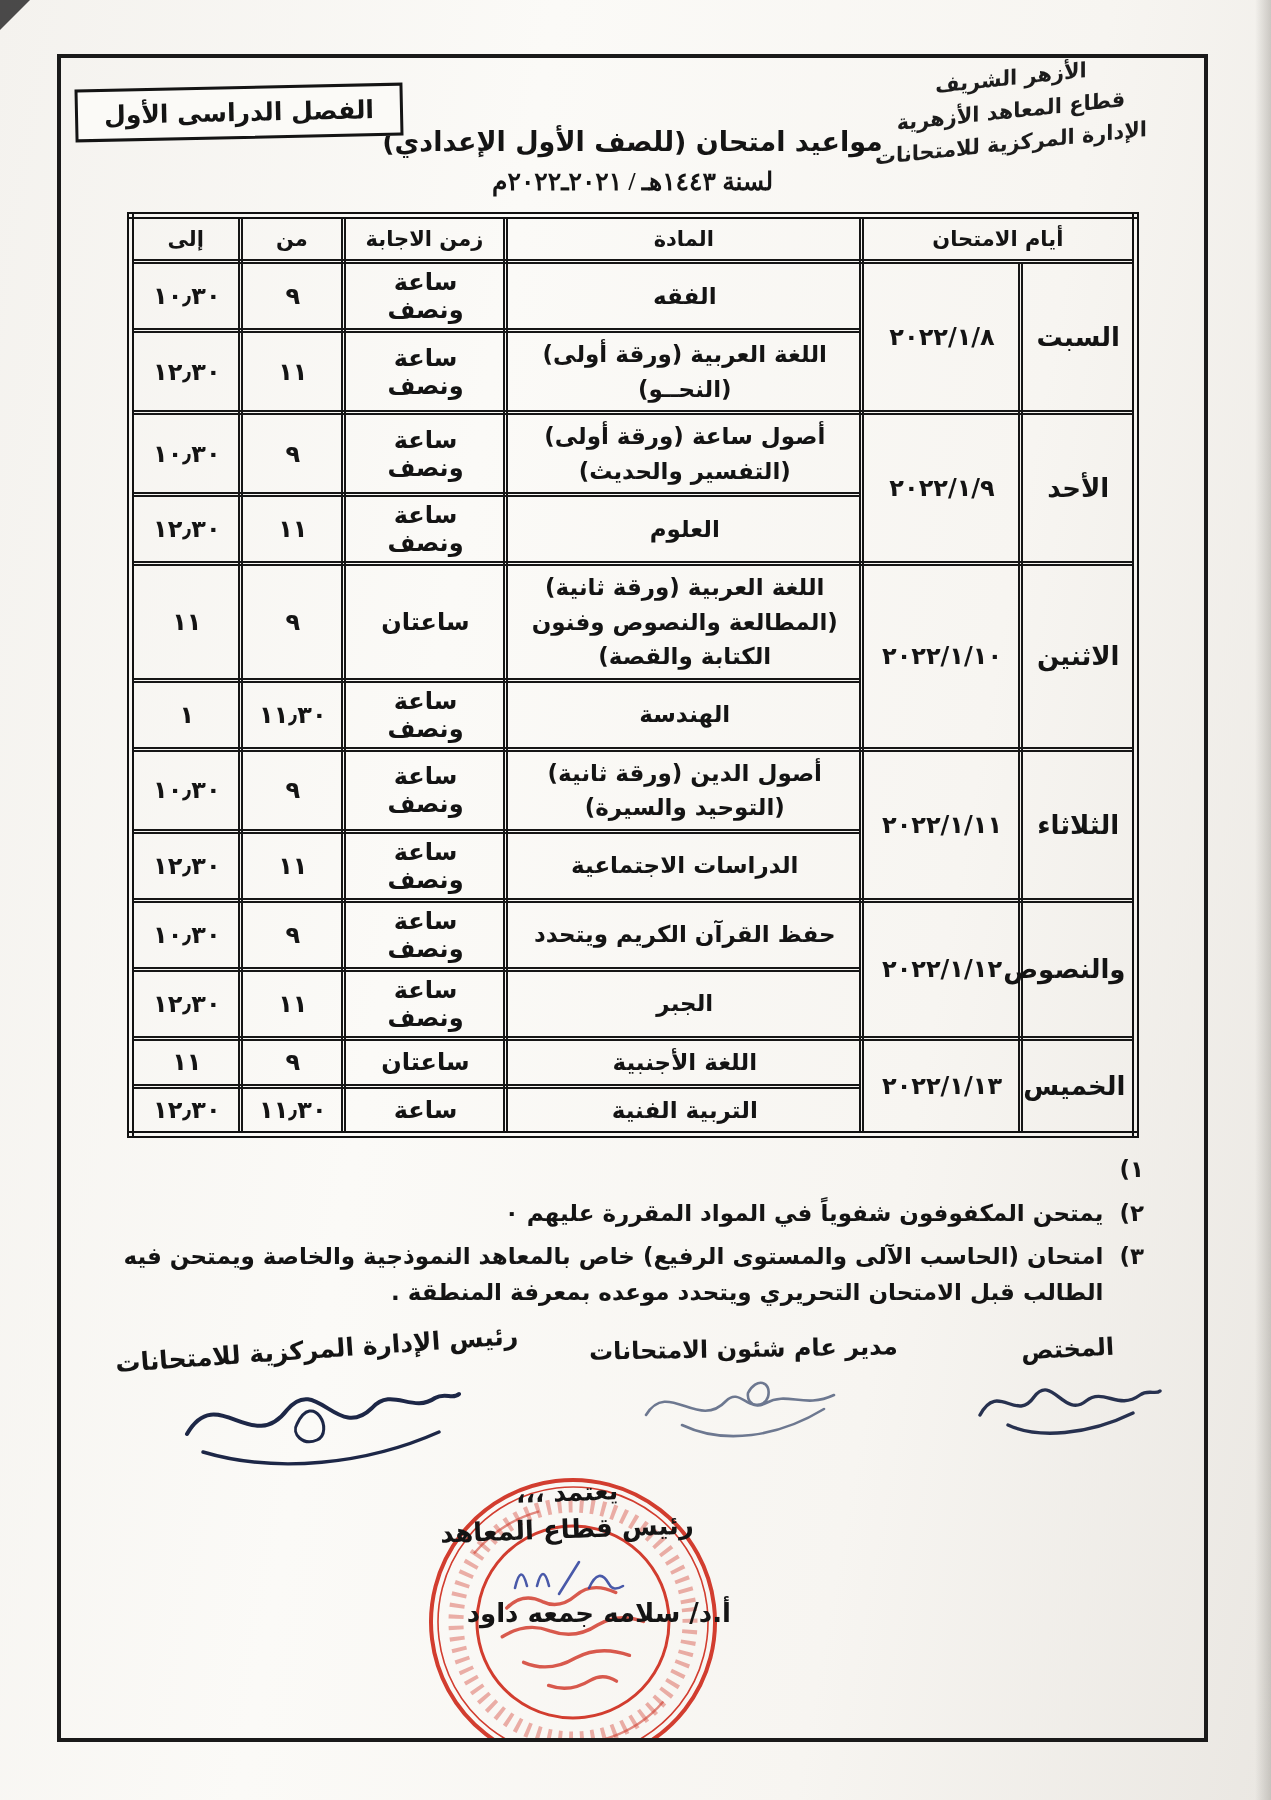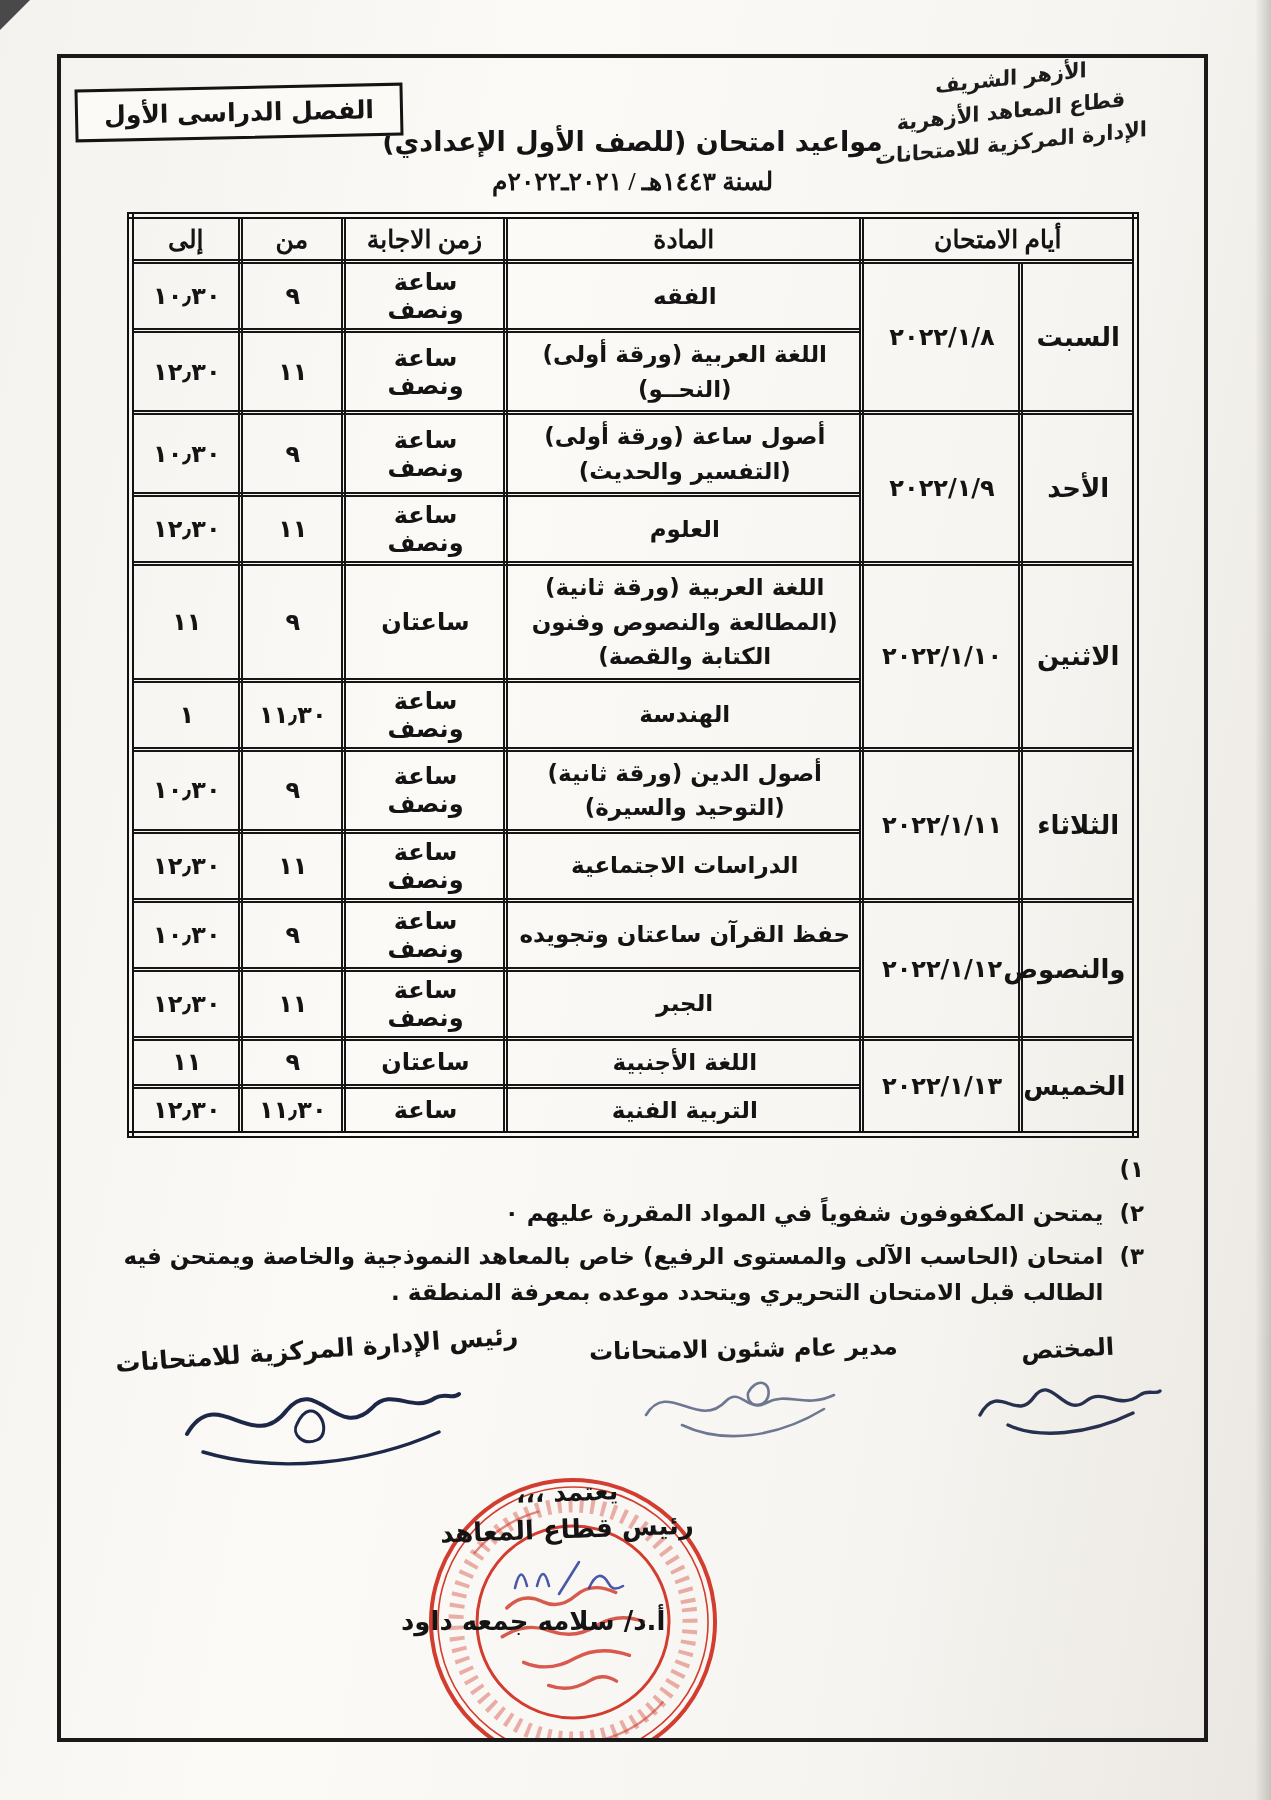--- a/index.html
+++ b/index.html
@@ -40,21 +40,21 @@
   .title-line2{font-size:25px;margin-top:10px;font-family:Liberation Serif, serif;}
 
   table.schedule{
     margin:16px auto 0;width:1012px;border-collapse:collapse;
     border:7px double #111;table-layout:fixed;
   }
   .schedule th,.schedule td{
     border:5px double #161616;font-weight:bold;text-align:center;
     vertical-align:middle;padding:4px 6px;box-sizing:border-box;
   }
-  .schedule th{font-size:25px;height:46px;font-family:Liberation Serif, serif;}
+  .schedule th{font-size:21px;height:46px;}
   td.day{font-size:26px;}
   td.date{font-size:24px;}
   td.subj{font-size:23px;white-space:pre-line;line-height:1.5;}
   td.dur{font-size:24px;}
   td.num{font-size:24px;}
   .schedule tbody td{height:48px;padding-left:8px;}
 
   .notes{margin:14px 6px 0 22px;}
   .notes-title{font-size:26px;font-weight:bold;}
   .note{display:flex;gap:16px;margin-top:8px;padding-right:44px;
@@ -69,21 +69,21 @@
   .sig-right .lbl{transform:rotate(-3deg);}
   .sig-mid .lbl{transform:rotate(-1deg);}
   .sig-left .lbl{transform:rotate(-4deg);font-size:25px;}
   .sig svg{display:block;margin:0 auto;}
 
   .approval{position:relative;height:430px;margin-top:2px;}
   .approve-label{position:absolute;top:0;left:386px;width:220px;text-align:center;
     font-size:25px;font-weight:bold;z-index:3;transform:rotate(-2deg);}
   .approve-title{position:absolute;top:36px;left:356px;width:280px;text-align:center;
     font-size:26px;font-weight:bold;z-index:3;transform:rotate(-2deg);}
-  .approver-name{position:absolute;top:128px;left:330px;width:330px;text-align:left;
+  .approver-name{position:absolute;top:120px;left:330px;width:330px;text-align:right;
     font-size:26px;font-weight:bold;z-index:4;}
   .stamp{position:absolute;top:-6px;left:352px;width:300px;height:300px;z-index:1;
     transform:rotate(-7deg);opacity:.92;}
   .blue-marks{position:absolute;top:66px;left:430px;z-index:2;}
 </style>
 </head>
 <body>
 
 <div class="paper"></div>
 <div class="edge-shadow"></div>
@@ -183,21 +183,21 @@
       <tr>
         <td class="subj">الدراسات الاجتماعية</td>
         <td class="dur">ساعة ونصف</td>
         <td class="num">١١</td>
         <td class="num">١٢٫٣٠</td>
       </tr>
 
       <tr>
         <td class="day" rowspan="2">والنصوص</td>
         <td class="date" rowspan="2">٢٠٢٢/١/١٢</td>
-        <td class="subj">حفظ القرآن ساعتان وتجويده</td>
+        <td class="subj">حفظ القرآن الكريم ويتحدد</td>
         <td class="dur">ساعة ونصف</td>
         <td class="num">٩</td>
         <td class="num">١٠٫٣٠</td>
       </tr>
       <tr>
         <td class="subj">الجبر</td>
         <td class="dur">ساعة ونصف</td>
         <td class="num">١١</td>
         <td class="num">١٢٫٣٠</td>
       </tr>

